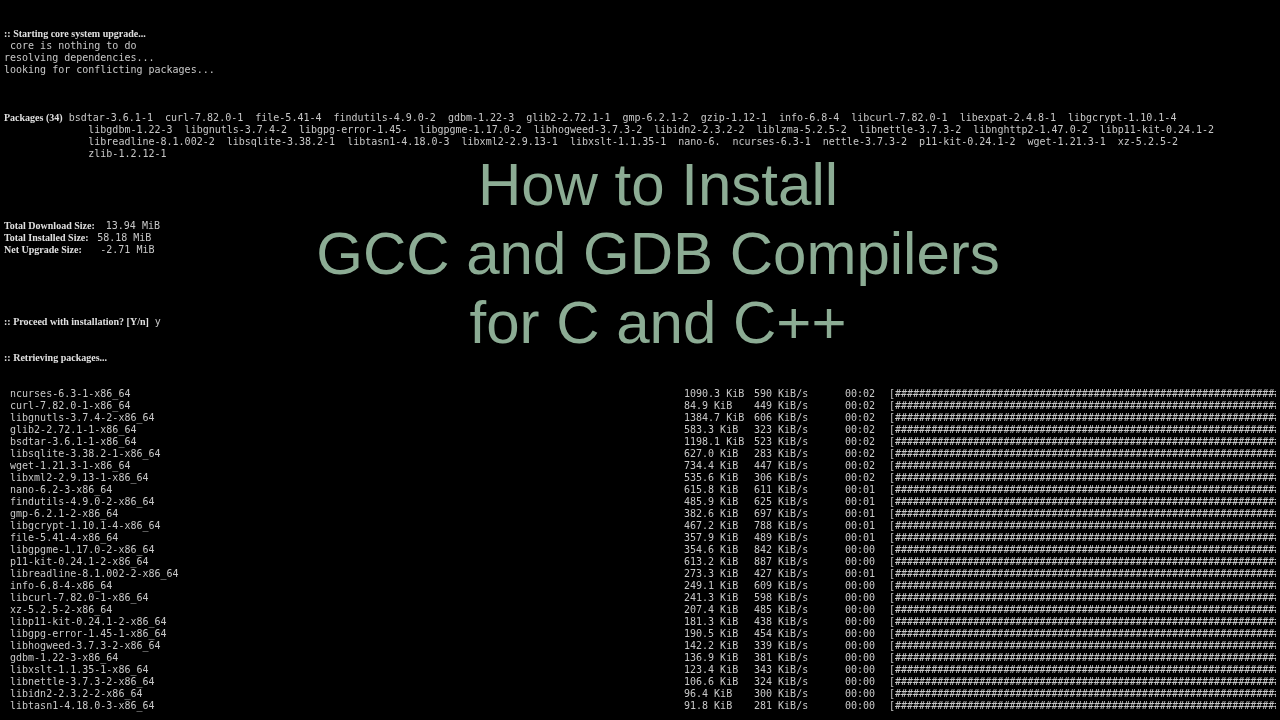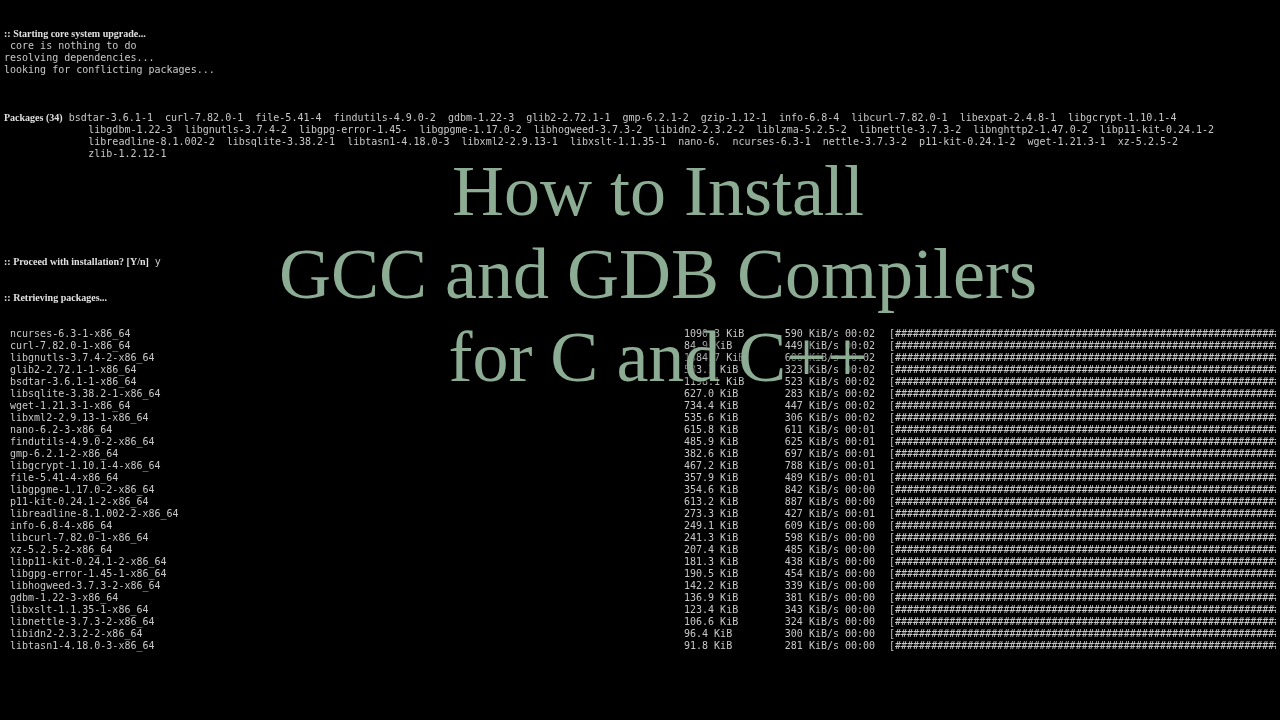--- a/index.html
+++ b/index.html
@@ -19,48 +19,49 @@
     position: absolute;
     inset: 0;
     padding: 4px 4px 0 4px;
     white-space: pre;
   }
   .bold { font-weight: bold; color: #e0e0e0; font-family: Liberation Serif, serif; }
   .row  { display: block; }
   .dl-line { display: flex; width: 1272px; }
   .dl-name { width: 680px; flex: 0 0 680px; }
   .dl-size { width: 70px; text-align: left; flex:0 0 70px;}
-  .dl-speed{ width: 85px; text-align: right; flex:0 0 85px;}
+  .dl-speed{ width: 85px; text-align: left; flex:0 0 85px;}
   .dl-eta  { width: 50px; text-align: left; flex:0 0 50px;}
   .dl-bar  { flex: 1 1 auto; overflow: hidden; white-space:nowrap;}
   
   .overlay {
     position: absolute;
     left: 0; right: 0; top: 150px;
     text-align: center;
     pointer-events: none;
   }
   .overlay .ln {
-    font-family: Liberation Serif, serif;
-    font-size: 72px;
+    font-family: Liberation Sans, sans-serif;
+    font-size: 60px;
     line-height: 1.15;
     font-weight: 400;
     color: rgba(180, 220, 190, 0.78);
     text-shadow: 0 0 2px #000, 0 0 6px #000;
     white-space: nowrap;
     margin-left: 36px;
   }
 </style>
 </head>
 <body>
 
 <div class="term">
   <div id="preamble"><span class="row bold">:: Starting core system upgrade...</span><span class="row"> core is nothing to do</span><span class="row">resolving dependencies...</span><span class="row">looking for conflicting packages...</span><span class="row">&nbsp;</span></div>
   <div id="pkgblock"><span class="row"><span class="bold">Packages (34)</span> bsdtar-3.6.1-1  curl-7.82.0-1  file-5.41-4  findutils-4.9.0-2  gdbm-1.22-3  glib2-2.72.1-1  gmp-6.2.1-2  gzip-1.12-1  info-6.8-4  libcurl-7.82.0-1  libexpat-2.4.8-1  libgcrypt-1.10.1-4  </span><span class="row">              libgdbm-1.22-3  libgnutls-3.7.4-2  libgpg-error-1.45-  libgpgme-1.17.0-2  libhogweed-3.7.3-2  libidn2-2.3.2-2  liblzma-5.2.5-2  libnettle-3.7.3-2  libnghttp2-1.47.0-2  libp11-kit-0.24.1-2  </span><span class="row">              libreadline-8.1.002-2  libsqlite-3.38.2-1  libtasn1-4.18.0-3  libxml2-2.9.13-1  libxslt-1.1.35-1  nano-6.  ncurses-6.3-1  nettle-3.7.3-2  p11-kit-0.24.1-2  wget-1.21.3-1  xz-5.2.5-2  </span><span class="row">              zlib-1.2.12-1  </span></div>
   <span class="row">&nbsp;</span>
+  <div id="sizes"><span class="row"><span class="bold">Total Download Size:  </span> 13.94 MiB</span><span class="row"><span class="bold">Total Installed Size: </span> 58.18 MiB</span><span class="row"><span class="bold">Net Upgrade Size:     </span> -2.71 MiB</span></div>
   <span class="row">&nbsp;</span>
   <span class="row"><span class="bold">:: Proceed with installation? [Y/n]</span> <span>y</span></span>
   <span class="row bold">:: Retrieving packages...</span>
   <div id="downloads"><span class="row dl-line"><span class="dl-name"> ncurses-6.3-1-x86_64</span><span class="dl-size">1090.3 KiB</span><span class="dl-speed">590 KiB/s</span><span class="dl-eta"> 00:02</span><span class="dl-bar"> [#############################################################################]</span></span><span class="row dl-line"><span class="dl-name"> curl-7.82.0-1-x86_64</span><span class="dl-size">84.9 KiB</span><span class="dl-speed">449 KiB/s</span><span class="dl-eta"> 00:02</span><span class="dl-bar"> [#############################################################################]</span></span><span class="row dl-line"><span class="dl-name"> libgnutls-3.7.4-2-x86_64</span><span class="dl-size">1384.7 KiB</span><span class="dl-speed">606 KiB/s</span><span class="dl-eta"> 00:02</span><span class="dl-bar"> [#############################################################################]</span></span><span class="row dl-line"><span class="dl-name"> glib2-2.72.1-1-x86_64</span><span class="dl-size">583.3 KiB</span><span class="dl-speed">323 KiB/s</span><span class="dl-eta"> 00:02</span><span class="dl-bar"> [#############################################################################]</span></span><span class="row dl-line"><span class="dl-name"> bsdtar-3.6.1-1-x86_64</span><span class="dl-size">1198.1 KiB</span><span class="dl-speed">523 KiB/s</span><span class="dl-eta"> 00:02</span><span class="dl-bar"> [#############################################################################]</span></span><span class="row dl-line"><span class="dl-name"> libsqlite-3.38.2-1-x86_64</span><span class="dl-size">627.0 KiB</span><span class="dl-speed">283 KiB/s</span><span class="dl-eta"> 00:02</span><span class="dl-bar"> [#############################################################################]</span></span><span class="row dl-line"><span class="dl-name"> wget-1.21.3-1-x86_64</span><span class="dl-size">734.4 KiB</span><span class="dl-speed">447 KiB/s</span><span class="dl-eta"> 00:02</span><span class="dl-bar"> [#############################################################################]</span></span><span class="row dl-line"><span class="dl-name"> libxml2-2.9.13-1-x86_64</span><span class="dl-size">535.6 KiB</span><span class="dl-speed">306 KiB/s</span><span class="dl-eta"> 00:02</span><span class="dl-bar"> [#############################################################################]</span></span><span class="row dl-line"><span class="dl-name"> nano-6.2-3-x86_64</span><span class="dl-size">615.8 KiB</span><span class="dl-speed">611 KiB/s</span><span class="dl-eta"> 00:01</span><span class="dl-bar"> [#############################################################################]</span></span><span class="row dl-line"><span class="dl-name"> findutils-4.9.0-2-x86_64</span><span class="dl-size">485.9 KiB</span><span class="dl-speed">625 KiB/s</span><span class="dl-eta"> 00:01</span><span class="dl-bar"> [#############################################################################]</span></span><span class="row dl-line"><span class="dl-name"> gmp-6.2.1-2-x86_64</span><span class="dl-size">382.6 KiB</span><span class="dl-speed">697 KiB/s</span><span class="dl-eta"> 00:01</span><span class="dl-bar"> [#############################################################################]</span></span><span class="row dl-line"><span class="dl-name"> libgcrypt-1.10.1-4-x86_64</span><span class="dl-size">467.2 KiB</span><span class="dl-speed">788 KiB/s</span><span class="dl-eta"> 00:01</span><span class="dl-bar"> [#############################################################################]</span></span><span class="row dl-line"><span class="dl-name"> file-5.41-4-x86_64</span><span class="dl-size">357.9 KiB</span><span class="dl-speed">489 KiB/s</span><span class="dl-eta"> 00:01</span><span class="dl-bar"> [#############################################################################]</span></span><span class="row dl-line"><span class="dl-name"> libgpgme-1.17.0-2-x86_64</span><span class="dl-size">354.6 KiB</span><span class="dl-speed">842 KiB/s</span><span class="dl-eta"> 00:00</span><span class="dl-bar"> [#############################################################################]</span></span><span class="row dl-line"><span class="dl-name"> p11-kit-0.24.1-2-x86_64</span><span class="dl-size">613.2 KiB</span><span class="dl-speed">887 KiB/s</span><span class="dl-eta"> 00:00</span><span class="dl-bar"> [#############################################################################]</span></span><span class="row dl-line"><span class="dl-name"> libreadline-8.1.002-2-x86_64</span><span class="dl-size">273.3 KiB</span><span class="dl-speed">427 KiB/s</span><span class="dl-eta"> 00:01</span><span class="dl-bar"> [#############################################################################]</span></span><span class="row dl-line"><span class="dl-name"> info-6.8-4-x86_64</span><span class="dl-size">249.1 KiB</span><span class="dl-speed">609 KiB/s</span><span class="dl-eta"> 00:00</span><span class="dl-bar"> [#############################################################################]</span></span><span class="row dl-line"><span class="dl-name"> libcurl-7.82.0-1-x86_64</span><span class="dl-size">241.3 KiB</span><span class="dl-speed">598 KiB/s</span><span class="dl-eta"> 00:00</span><span class="dl-bar"> [#############################################################################]</span></span><span class="row dl-line"><span class="dl-name"> xz-5.2.5-2-x86_64</span><span class="dl-size">207.4 KiB</span><span class="dl-speed">485 KiB/s</span><span class="dl-eta"> 00:00</span><span class="dl-bar"> [#############################################################################]</span></span><span class="row dl-line"><span class="dl-name"> libp11-kit-0.24.1-2-x86_64</span><span class="dl-size">181.3 KiB</span><span class="dl-speed">438 KiB/s</span><span class="dl-eta"> 00:00</span><span class="dl-bar"> [#############################################################################]</span></span><span class="row dl-line"><span class="dl-name"> libgpg-error-1.45-1-x86_64</span><span class="dl-size">190.5 KiB</span><span class="dl-speed">454 KiB/s</span><span class="dl-eta"> 00:00</span><span class="dl-bar"> [#############################################################################]</span></span><span class="row dl-line"><span class="dl-name"> libhogweed-3.7.3-2-x86_64</span><span class="dl-size">142.2 KiB</span><span class="dl-speed">339 KiB/s</span><span class="dl-eta"> 00:00</span><span class="dl-bar"> [#############################################################################]</span></span><span class="row dl-line"><span class="dl-name"> gdbm-1.22-3-x86_64</span><span class="dl-size">136.9 KiB</span><span class="dl-speed">381 KiB/s</span><span class="dl-eta"> 00:00</span><span class="dl-bar"> [#############################################################################]</span></span><span class="row dl-line"><span class="dl-name"> libxslt-1.1.35-1-x86_64</span><span class="dl-size">123.4 KiB</span><span class="dl-speed">343 KiB/s</span><span class="dl-eta"> 00:00</span><span class="dl-bar"> [#############################################################################]</span></span><span class="row dl-line"><span class="dl-name"> libnettle-3.7.3-2-x86_64</span><span class="dl-size">106.6 KiB</span><span class="dl-speed">324 KiB/s</span><span class="dl-eta"> 00:00</span><span class="dl-bar"> [#############################################################################]</span></span><span class="row dl-line"><span class="dl-name"> libidn2-2.3.2-2-x86_64</span><span class="dl-size">96.4 KiB</span><span class="dl-speed">300 KiB/s</span><span class="dl-eta"> 00:00</span><span class="dl-bar"> [#############################################################################]</span></span><span class="row dl-line"><span class="dl-name"> libtasn1-4.18.0-3-x86_64</span><span class="dl-size">91.8 KiB</span><span class="dl-speed">281 KiB/s</span><span class="dl-eta"> 00:00</span><span class="dl-bar"> [#############################################################################]</span></span></div>
   
   
   
   
 </div>
 

